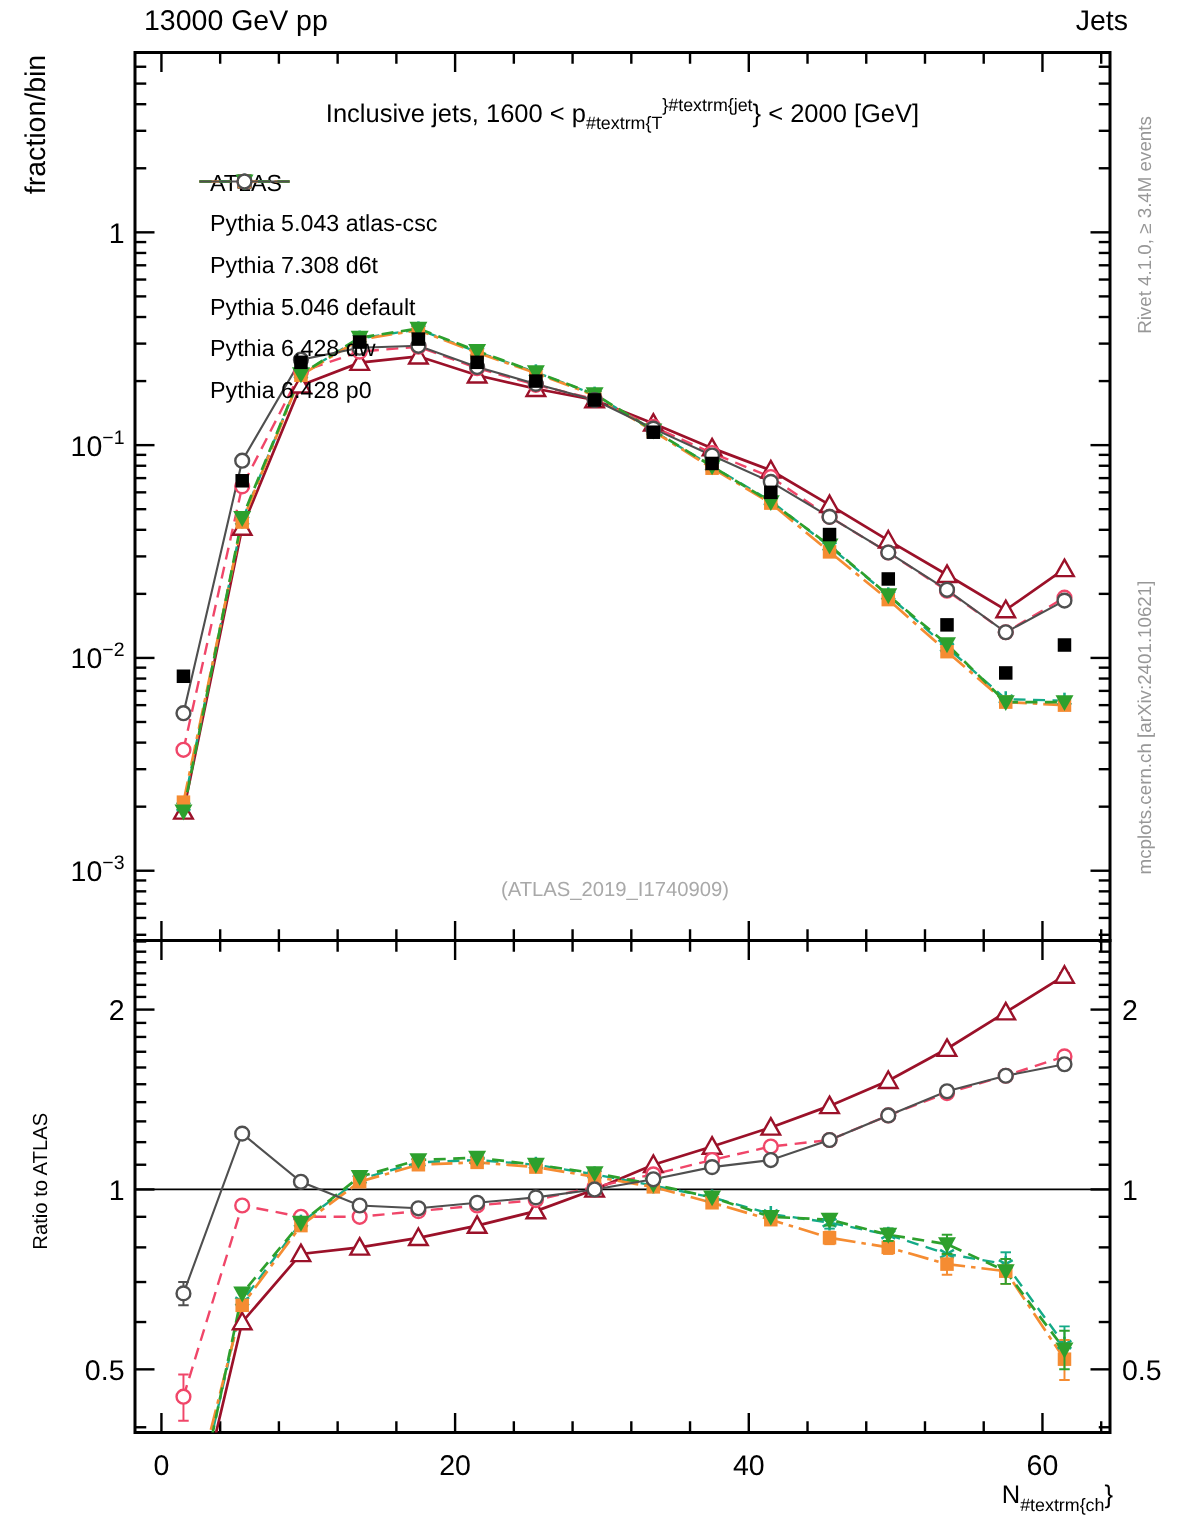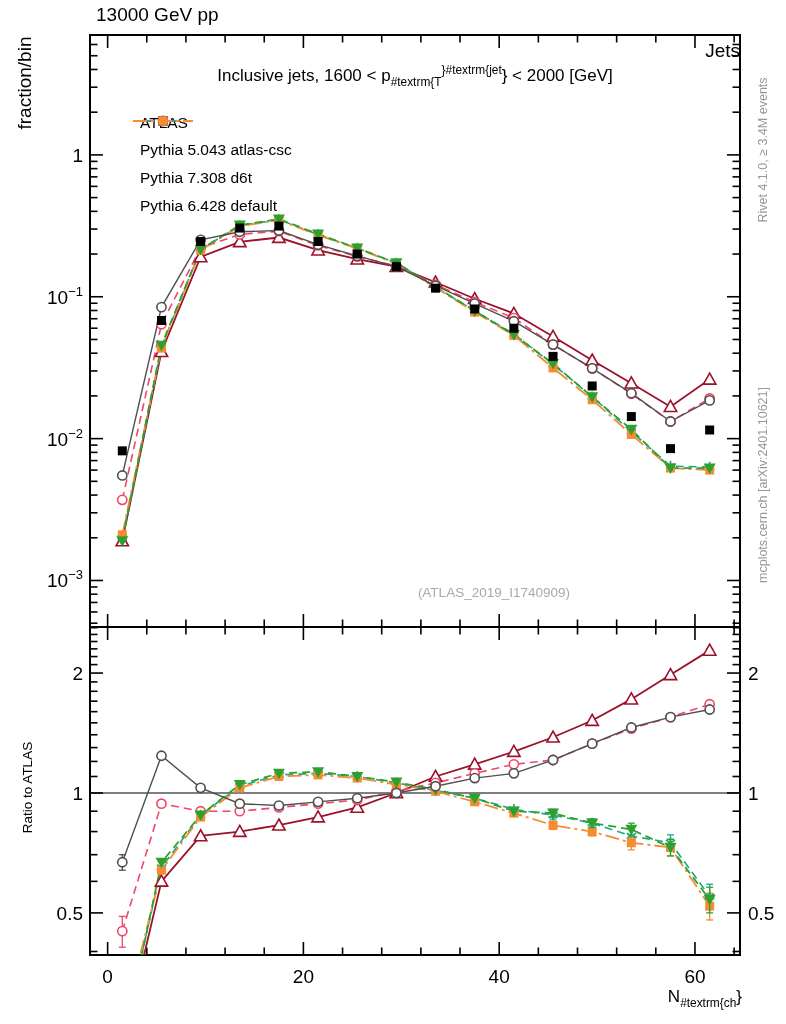--- a/index.html
+++ b/index.html
@@ -1,28 +1,28 @@
 <!DOCTYPE html>
 <html><head>
 <meta charset="utf-8">
 <style>
   html,body{margin:0;padding:0;background:#ffffff;}
   .canvas{position:relative;width:786px;height:1024px;background:#fff;overflow:hidden;
           font-family:"Liberation Sans", sans-serif;color:#000;}
   .canvas svg{position:absolute;left:0;top:0;}
   .hdr{position:absolute;top:4px;font-size:19px;color:#000;white-space:nowrap;}
   .hdr-left{left:96px;}
-  .hdr-right{right:46px;margin-top:36px;}
+  .hdr-right{right:34px;}
   .rot{position:absolute;transform:rotate(-90deg);white-space:nowrap;text-align:center;}
   .ylabel-main{width:200px;left:-75px;top:72px;font-size:19px;}
   .ylabel-ratio{width:200px;left:-73px;top:780px;font-size:13.5px;}
   .note{color:#979797;font-size:12.5px;}
   .note-rivet{width:260px;left:633px;top:143px;}
   .note-mcplots{width:320px;left:603px;top:478px;}
-  .watermark{position:absolute;left:250px;top:585px;width:320px;text-align:right;
+  .watermark{position:absolute;left:250px;top:585px;width:320px;text-align:center;
              color:#a9a9a9;font-size:13.5px;}
   .legend{position:absolute;left:131px;top:109px;}
   .legend-row{display:flex;align-items:center;height:27.6px;}
   .legend-sample{width:64px;height:24px;flex:0 0 64px;}
   .legend-label{margin-left:9px;font-size:15.5px;color:#000;white-space:nowrap;}
 </style>
 </head>
 <body>
 
 <div class="canvas">
@@ -666,16 +666,34 @@
         </svg>
       <span class="legend-label">Pythia 7.308 d6t</span>
     </div>
     <div class="legend-row">
       <svg class="legend-sample">
           <line x1="2" y1="12" x2="62" y2="12" stroke="#F58C32" stroke-width="1.8" stroke-dasharray="14,4,3,4"></line>
           <g>
             <rect x="27.5" y="7.5" width="9" height="9" fill="#F58C32"></rect>
           </g>
         </svg>
-      <span class="legend-label">Pythia 6.428 default</span>
+      <span class="legend-label">Pythia 5.046 default</span>
+    </div>
+    <div class="legend-row">
+      <svg class="legend-sample">
+          <line x1="2" y1="12" x2="62" y2="12" stroke="#2DA02D" stroke-width="1.8" stroke-dasharray="8,5"></line>
+          <g>
+            <path d="M 32 18 L 38 7.4 L 26 7.4 Z" fill="#2DA02D"></path>
+          </g>
+        </svg>
+      <span class="legend-label">Pythia 6.428 dw</span>
+    </div>
+    <div class="legend-row">
+      <svg class="legend-sample">
+          <line x1="2" y1="12" x2="62" y2="12" stroke="#4F4F4F" stroke-width="1.4"></line>
+          <g>
+            <circle cx="32" cy="12" r="4.6" fill="#fff" stroke="#4F4F4F" stroke-width="1.6"></circle>
+          </g>
+        </svg>
+      <span class="legend-label">Pythia 6.428 p0</span>
     </div>
   </div>
 </div>
 
 </body></html>

